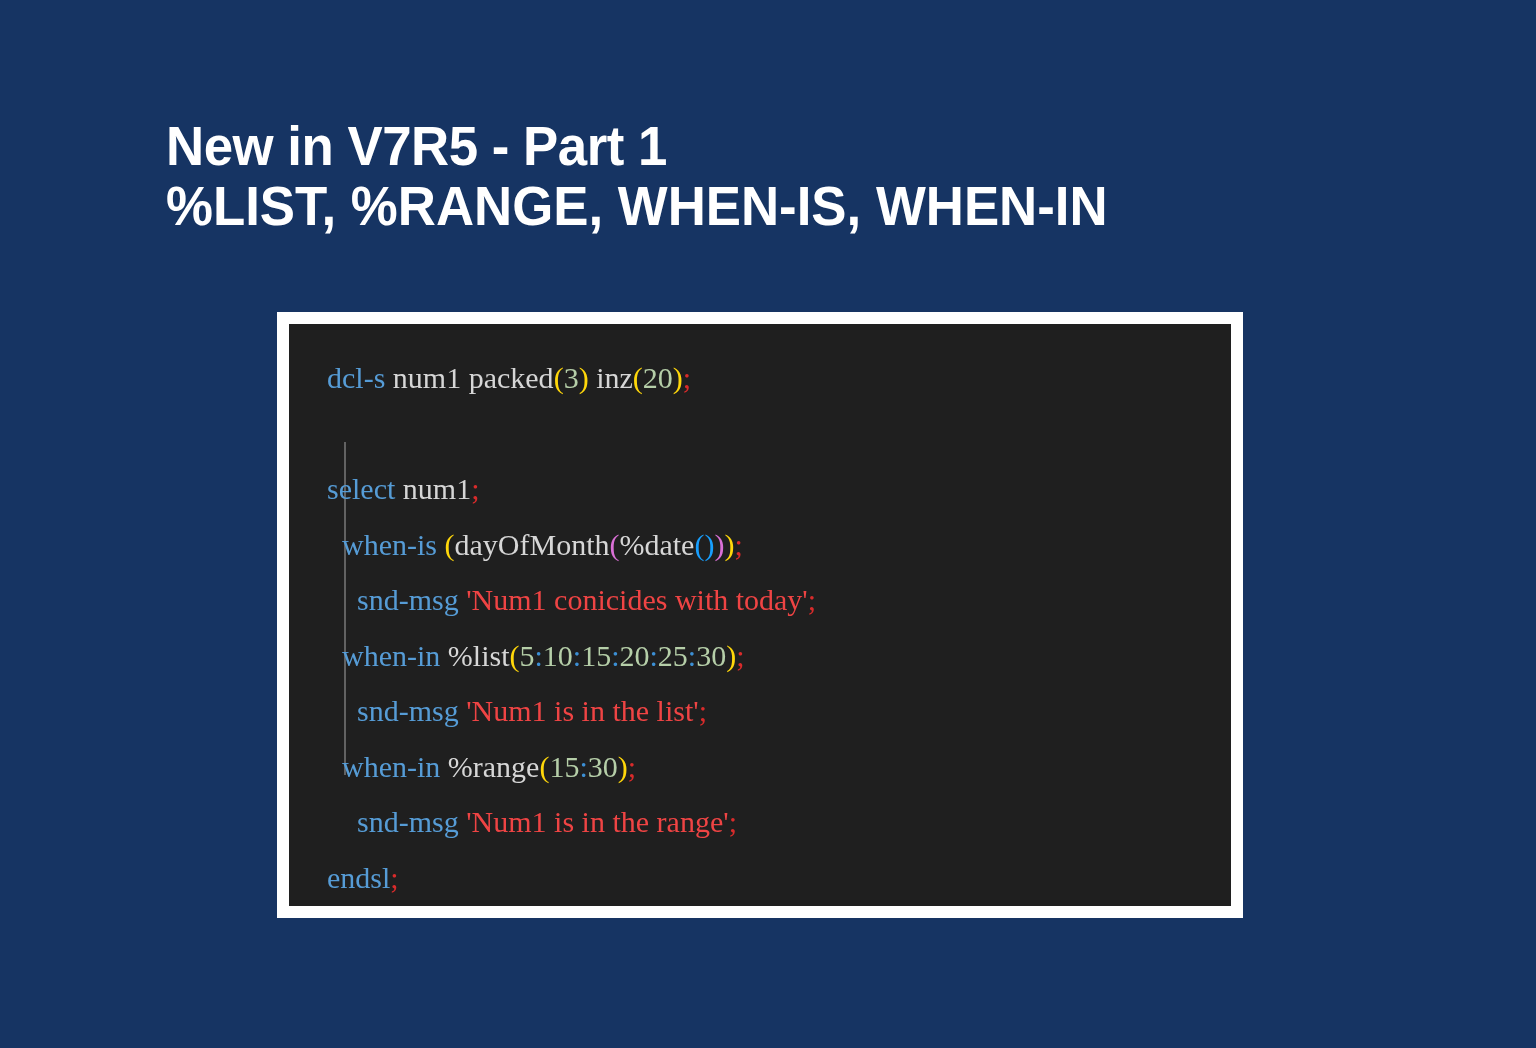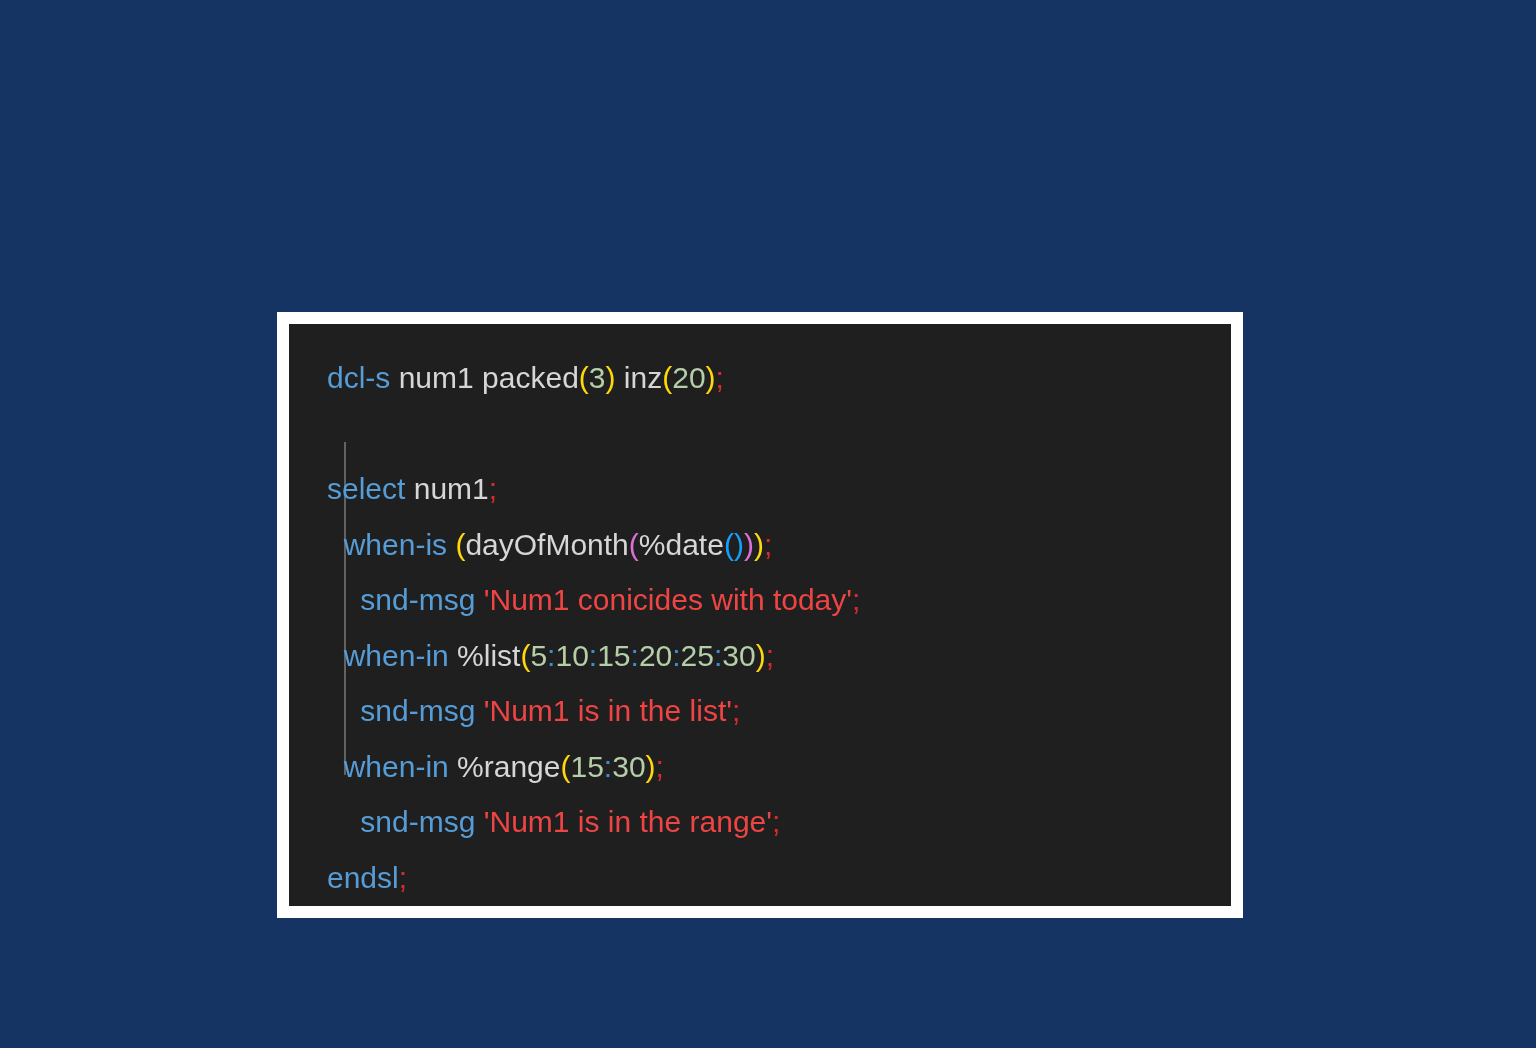--- a/index.html
+++ b/index.html
@@ -62,21 +62,21 @@
     background: #1f1f1f;
     box-sizing: border-box;
     padding: 26px 0 26px 0;
     position: relative;
     overflow: hidden;
   }
 
   .code-lines {
     position: relative;
     padding-left: 38px;
-    font-family: Liberation Sans, sans-serif;
+    font-family: Liberation Serif, serif;
     font-size: 30px;
     line-height: 55.5px;
     letter-spacing: 0px;
     white-space: pre;
   }
 
   .code-line {
     height: 55.5px;
     white-space: pre;
   }
@@ -104,20 +104,24 @@
   .t-br1     { color: #ffd70a; }   
   .t-br2     { color: #da70d6; }   
   .t-br3     { color: #179fff; }   
   .t-colon   { color: #3c8fd4; }   
 </style>
 </head>
 <body>
 
 <div class="slide">
 
+  <div class="title-block">
+    <div class="title-line line1">New in V7R5 - Part 1</div>
+    <div class="title-line line2">%LIST, %RANGE, WHEN-IS, WHEN-IN</div>
+  </div>
 
   <div class="code-frame">
     <div class="code-surface">
       <div class="indent-guide"></div>
       <div class="code-lines" id="code-lines"><div class="code-line"><span class="t-kw">dcl-s</span><span class="t-plain"> </span><span class="t-plain">num1</span><span class="t-plain"> </span><span class="t-plain">packed</span><span class="t-br1">(</span><span class="t-num">3</span><span class="t-br1">)</span><span class="t-plain"> </span><span class="t-plain">inz</span><span class="t-br1">(</span><span class="t-num">20</span><span class="t-br1">)</span><span class="t-semi">;</span></div><div class="code-line blank"></div><div class="code-line"><span class="t-kw">select</span><span class="t-plain"> </span><span class="t-plain">num1</span><span class="t-semi">;</span></div><div class="code-line"><span class="t-plain">  </span><span class="t-kw">when-is</span><span class="t-plain"> </span><span class="t-br1">(</span><span class="t-plain">dayOfMonth</span><span class="t-br2">(</span><span class="t-plain">%date</span><span class="t-br3">(</span><span class="t-br3">)</span><span class="t-br2">)</span><span class="t-br1">)</span><span class="t-semi">;</span></div><div class="code-line"><span class="t-plain">    </span><span class="t-kw">snd-msg</span><span class="t-plain"> </span><span class="t-str">'Num1 conicides with today'</span><span class="t-semi">;</span></div><div class="code-line"><span class="t-plain">  </span><span class="t-kw">when-in</span><span class="t-plain"> </span><span class="t-plain">%list</span><span class="t-br1">(</span><span class="t-num">5</span><span class="t-colon">:</span><span class="t-num">10</span><span class="t-colon">:</span><span class="t-num">15</span><span class="t-colon">:</span><span class="t-num">20</span><span class="t-colon">:</span><span class="t-num">25</span><span class="t-colon">:</span><span class="t-num">30</span><span class="t-br1">)</span><span class="t-semi">;</span></div><div class="code-line"><span class="t-plain">    </span><span class="t-kw">snd-msg</span><span class="t-plain"> </span><span class="t-str">'Num1 is in the list'</span><span class="t-semi">;</span></div><div class="code-line"><span class="t-plain">  </span><span class="t-kw">when-in</span><span class="t-plain"> </span><span class="t-plain">%range</span><span class="t-br1">(</span><span class="t-num">15</span><span class="t-colon">:</span><span class="t-num">30</span><span class="t-br1">)</span><span class="t-semi">;</span></div><div class="code-line"><span class="t-plain">    </span><span class="t-kw">snd-msg</span><span class="t-plain"> </span><span class="t-str">'Num1 is in the range'</span><span class="t-semi">;</span></div><div class="code-line"><span class="t-kw">endsl</span><span class="t-semi">;</span></div></div>
     </div>
   </div>
 
 </div>
 

